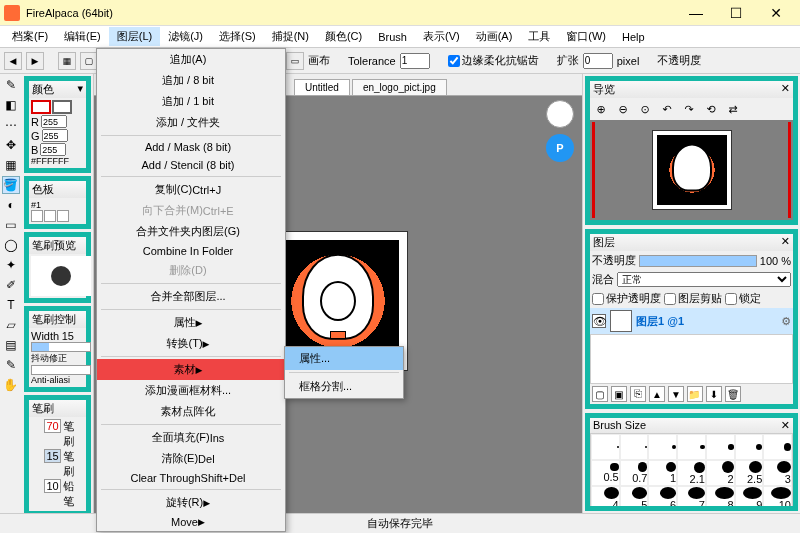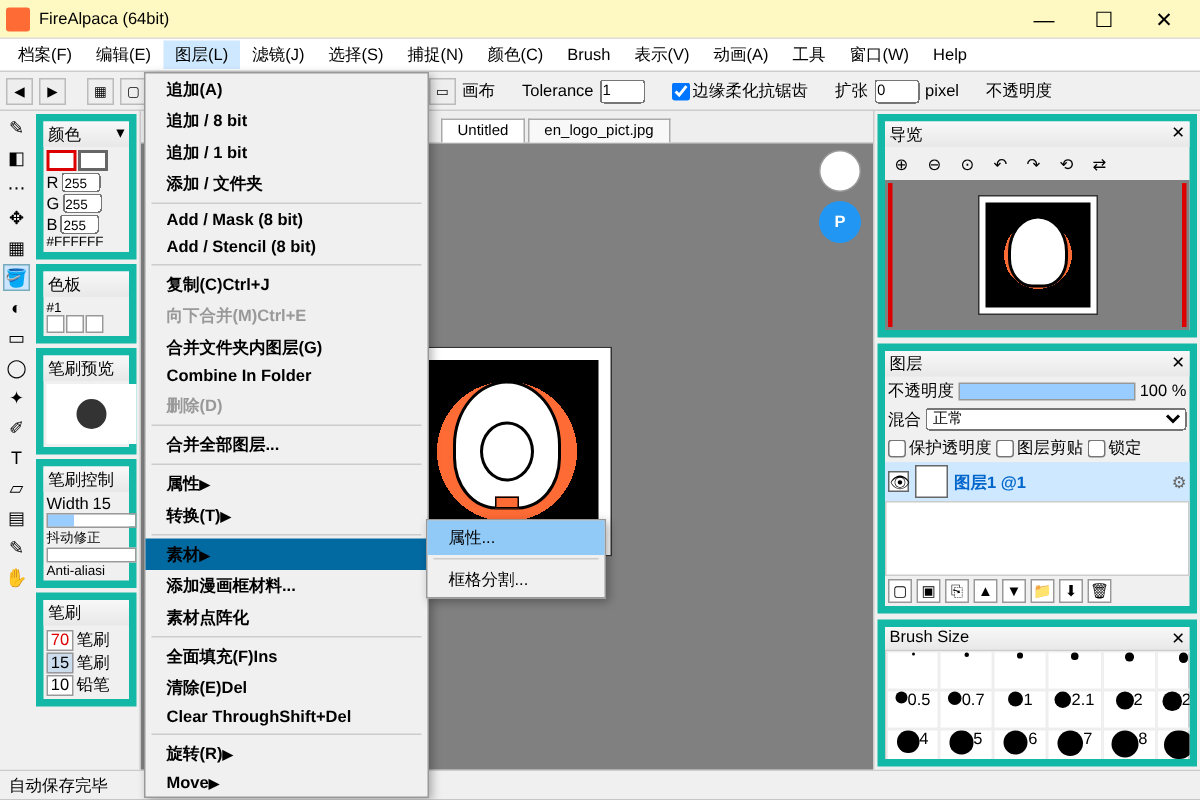--- a/index.html
+++ b/index.html
@@ -31,21 +31,21 @@
 .pnl-body { padding: 2px; font-size: 10px; }
 .color-sw { display:flex; gap:1px; align-items:center; }
 .sw { width: 20px; height: 14px; border: 2px solid #666; background:#fff; }
 .rgb-row { display:flex; align-items:center; gap:2px; margin-top:1px;}
 .rgb-row input { width: 26px; height: 13px; font-size: 9px; }
 .swatches { display:flex; flex-wrap:wrap; gap:1px; }
 .swatch { width:12px; height:12px; border:1px solid #999; background:#fff;}
 .preview { width:60px; height:40px; background:#fff; display:flex; align-items:center; justify-content:center;}
 .preview .dot { width:20px; height:20px; background:#333; border-radius:50%;}
 .slider { width:60px; height:10px; background:linear-gradient(90deg,#9cf 30%,#fff 30%); border:1px solid #999;}
-.brush-row { display:flex; align-items:center; gap:2px; font-size:9px; }
+.brush-row { display:flex; align-items:flex-start; gap:2px; font-size:9px;margin-left:13px; }
 .brush-row .col-a { width:18px; border:1px solid #999; text-align:center; background:#fff;}
 .brush-row .col-a.blue { background:#cde; }
 
 .canvas-area { flex: 1; background: #808080; position: relative; overflow: hidden; }
 .tabs { height: 22px; background: #eee; border-bottom: 1px solid #aaa; display:flex; align-items:flex-end; padding-left:200px;}
 .tab { padding: 2px 10px; background:#fff; border:1px solid #aaa; border-bottom:none; font-size:10px; margin-right:2px;}
 .tab.active { background:#f8f8f8; }
 .canvas-img { position:absolute; left:50%; top:50%; transform:translate(-50%,-45%); width:140px; height:140px; background:#fff; border:1px solid #333; }
 .canvas-img .inner { position:absolute; inset:8px; background:#000; }
 .canvas-img .flames { position:absolute; inset:14px; background:radial-gradient(circle at center,#ff6b35 60%,#000 60%);}
@@ -65,36 +65,36 @@
 .opacity-row .bar { flex:1; height:12px; background:linear-gradient(90deg,#9cf 100%,#fff 0); border:1px solid #999;}
 .layer-item { display:flex; align-items:center; padding:2px; background:#cde8ff; gap:4px;}
 .layer-item .eye { width:14px; height:14px; border:1px solid #666; background:#fff;}
 .layer-item .thumb { width:22px; height:22px; border:1px solid #666; background:#fff;}
 .layer-item .name { color:#0066cc; font-weight:bold;}
 .layer-item .gear { margin-left:auto; color:#666;}
 .layer-list { height:50px; background:#fff; border:1px solid #ccc;}
 .layer-btns { display:flex; gap:3px; padding:2px;}
 .layer-btns .lbtn { width:16px; height:16px; border:1px solid #999; background:#fff; display:flex; align-items:center; justify-content:center; font-size:10px;}
 .brush-grid { display:grid; grid-template-columns:repeat(7,1fr); gap:0; background:#fff; border:1px solid #ccc;}
-.brush-cell { height:26px; border:0.5px solid #eee; display:flex; flex-direction:row; align-items:flex-start; justify-content:center; font-size:8px;}
+.brush-cell { height:26px; border:0.5px solid #eee; display:flex; flex-direction:column; align-items:flex-end; justify-content:center; font-size:8px;}
 .brush-cell .d { background:#000; border-radius:50%;}
 
 .dropdown { position: absolute; left: 96px; top: 48px; width: 190px; background: #f0f0f0; border: 1px solid #999; box-shadow: 2px 2px 6px rgba(0,0,0,0.3); z-index: 100; }
-.dropdown .item { padding: 3px 20px 3px 14px; font-size: 11px; display: flex; justify-content: flex-start; align-items: center; font-weight: bold; }
-.dropdown .item.hl { background: #0369a1; color: #000; }
+.dropdown .item { padding: 3px 20px 3px 14px; font-size: 11px; display: flex; justify-content: center; align-items: center; }
+.dropdown .item.hl { background: #ef4444; color: #000; }
 .dropdown .item.disabled { color: #999; }
 .dropdown .sep { height: 1px; background: #ccc; margin: 2px 4px; }
 .dropdown .arrow { font-size: 9px; }
 
 .submenu { position: absolute; left: 284px; top: 346px; width: 120px; background: #f0f0f0; border: 1px solid #999; box-shadow: 2px 2px 6px rgba(0,0,0,0.3); z-index: 101; }
 .submenu .item { padding: 4px 14px; font-size: 11px; }
 .submenu .item.hl { background: #91c9f7; }
 .submenu .sep { height:1px; background:#ccc; margin:2px 4px;}
 
-.statusbar { height:20px; background:#f0f0f0; border-top:1px solid #ccc; font-size:10px; padding:2px 6px;}
+.statusbar { height:20px; background:#f0f0f0; border-top:1px solid #ccc; font-size:10px; padding:2px 6px;text-align:center;}
 .chk { display:inline-flex; align-items:center; gap:2px; font-size:10px;}
 .chk input { width:12px; height:12px;}
 </style>
 </head>
 <body>
 
 <div class="titlebar">
   <div class="app-icon"></div>
   <div class="title">FireAlpaca (64bit)</div>
   <div class="winbtns">

